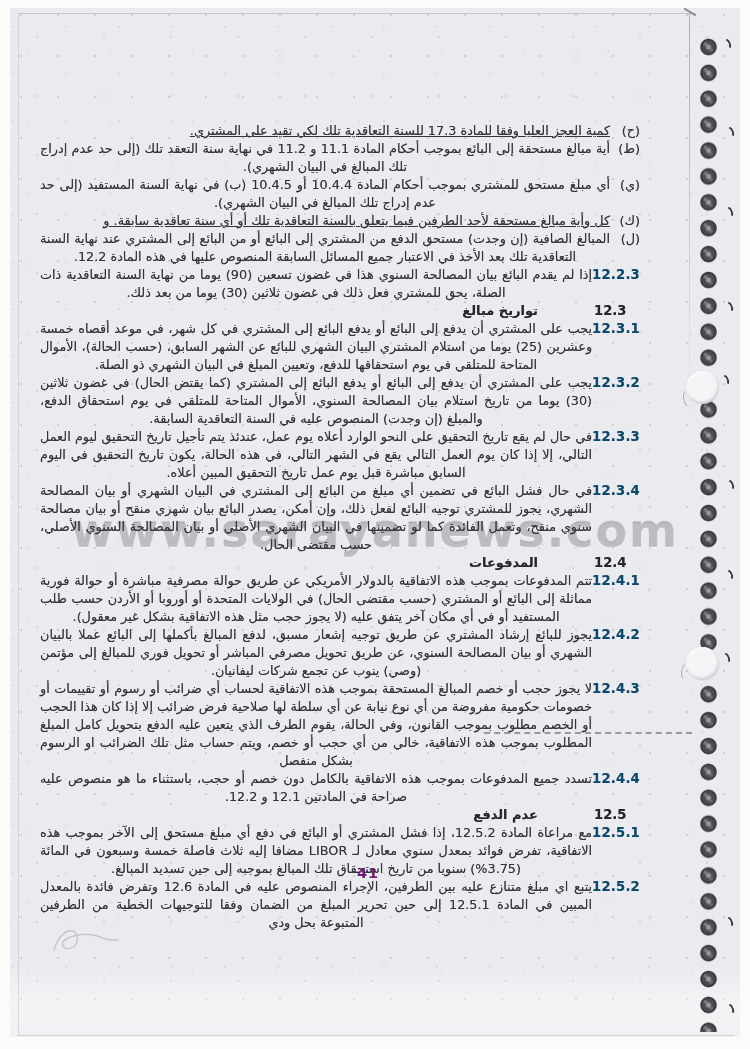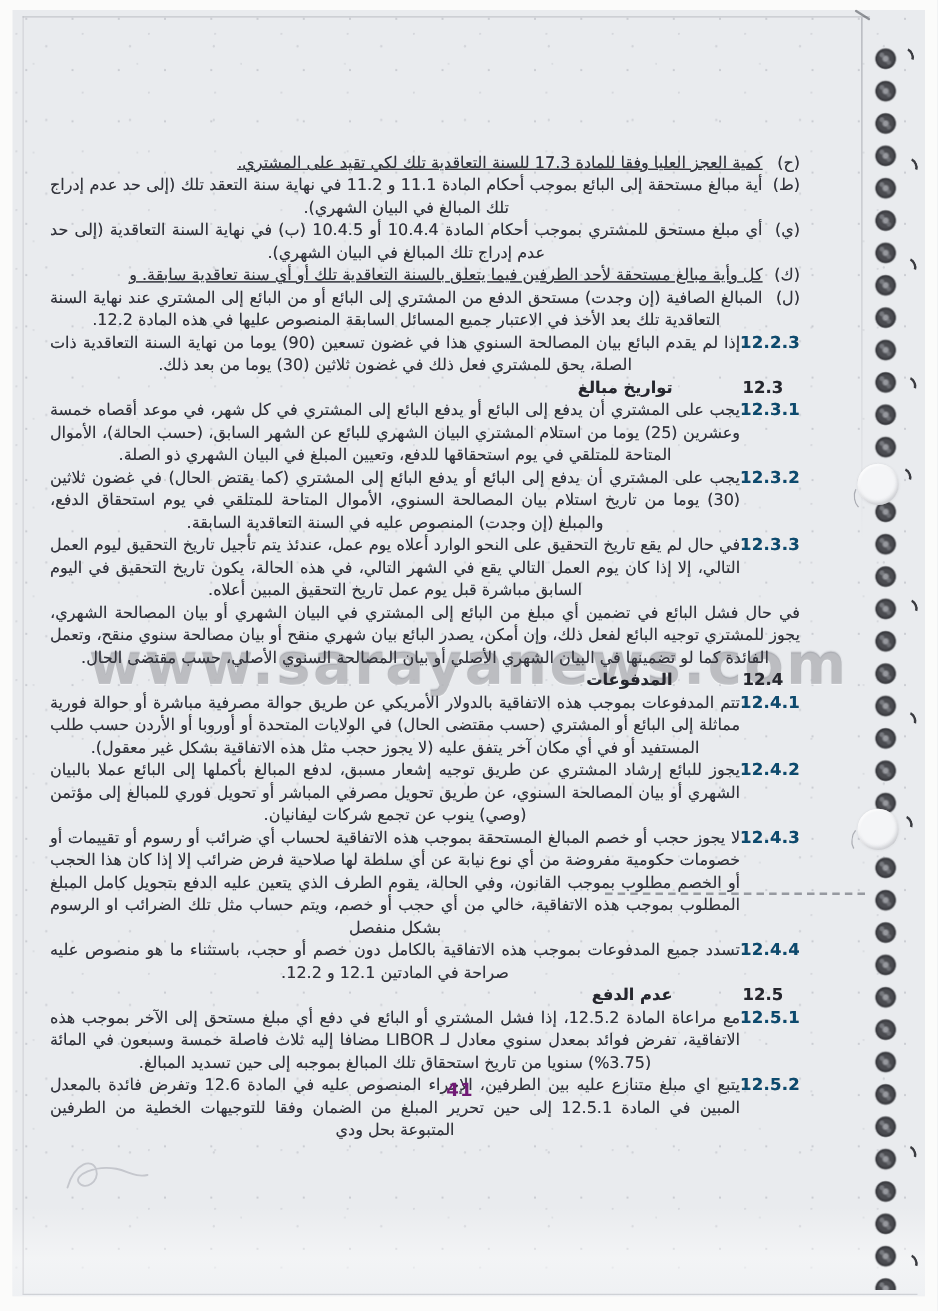--- a/index.html
+++ b/index.html
@@ -134,21 +134,21 @@
     <div class="item lettered flush">
       <span class="num">(ح)</span>
       <div class="body">كمية العجز العليا وفقا للمادة 17.3 للسنة التعاقدية تلك لكي تقيد على المشتري.</div>
     </div>
     <div class="item lettered">
       <span class="num">(ط)</span>
       <div class="body">أية مبالغ مستحقة إلى البائع بموجب أحكام المادة 11.1 و 11.2 في نهاية سنة التعقد تلك (إلى حد عدم إدراج تلك المبالغ في البيان الشهري).</div>
     </div>
     <div class="item lettered">
       <span class="num">(ي)</span>
-      <div class="body">أي مبلغ مستحق للمشتري بموجب أحكام المادة 10.4.4 أو 10.4.5 (ب) في نهاية السنة التعاقدية (إلى حد عدم إدراج تلك المبالغ في البيان الشهري).</div>
+      <div class="body">أي مبلغ مستحق للمشتري بموجب أحكام المادة 10.4.4 أو 10.4.5 (ب) في نهاية السنة المستفيد (إلى حد عدم إدراج تلك المبالغ في البيان الشهري).</div>
     </div>
     <div class="item lettered flush">
       <span class="num">(ك)</span>
       <div class="body">كل وأية مبالغ مستحقة لأحد الطرفين فيما يتعلق بالسنة التعاقدية تلك أو أي سنة تعاقدية سابقة. و</div>
     </div>
     <div class="item lettered">
       <span class="num">(ل)</span>
       <div class="body">المبالغ الصافية (إن وجدت) مستحق الدفع من المشتري إلى البائع أو من البائع إلى المشتري عند نهاية السنة التعاقدية تلك بعد الأخذ في الاعتبار جميع المسائل السابقة المنصوص عليها في هذه المادة 12.2.</div>
     </div>
     <div class="item numbered">
@@ -165,20 +165,21 @@
     </div>
     <div class="item numbered">
       <span class="num">12.3.2</span>
       <div class="body">يجب على المشتري أن يدفع إلى البائع أو يدفع البائع إلى المشتري (كما يقتض الحال) في غضون ثلاثين (30) يوما من تاريخ استلام بيان المصالحة السنوي، الأموال المتاحة للمتلقي في يوم استحقاق الدفع، والمبلغ (إن وجدت) المنصوص عليه في السنة التعاقدية السابقة.</div>
     </div>
     <div class="item numbered">
       <span class="num">12.3.3</span>
       <div class="body">في حال لم يقع تاريخ التحقيق على النحو الوارد أعلاه يوم عمل، عندئذ يتم تأجيل تاريخ التحقيق ليوم العمل التالي، إلا إذا كان يوم العمل التالي يقع في الشهر التالي، في هذه الحالة، يكون تاريخ التحقيق في اليوم السابق مباشرة قبل يوم عمل تاريخ التحقيق المبين أعلاه.</div>
     </div>
     <div class="item numbered">
+      <span class="num">12.3.4</span>
       <div class="body">في حال فشل البائع في تضمين أي مبلغ من البائع إلى المشتري في البيان الشهري أو بيان المصالحة الشهري، يجوز للمشتري توجيه البائع لفعل ذلك، وإن أمكن، يصدر البائع بيان شهري منقح أو بيان مصالحة سنوي منقح، وتعمل الفائدة كما لو تضمينها في البيان الشهري الأصلي أو بيان المصالحة السنوي الأصلي، حسب مقتضى الحال.</div>
     </div>
     <div class="heading">
       <span class="num">12.4</span>
       <span class="title">المدفوعات</span>
     </div>
     <div class="item numbered">
       <span class="num">12.4.1</span>
       <div class="body">تتم المدفوعات بموجب هذه الاتفاقية بالدولار الأمريكي عن طريق حوالة مصرفية مباشرة أو حوالة فورية مماثلة إلى البائع أو المشتري (حسب مقتضى الحال) في الولايات المتحدة أو أوروبا أو الأردن حسب طلب المستفيد أو في أي مكان آخر يتفق عليه (لا يجوز حجب مثل هذه الاتفاقية بشكل غير معقول).</div>
     </div>

